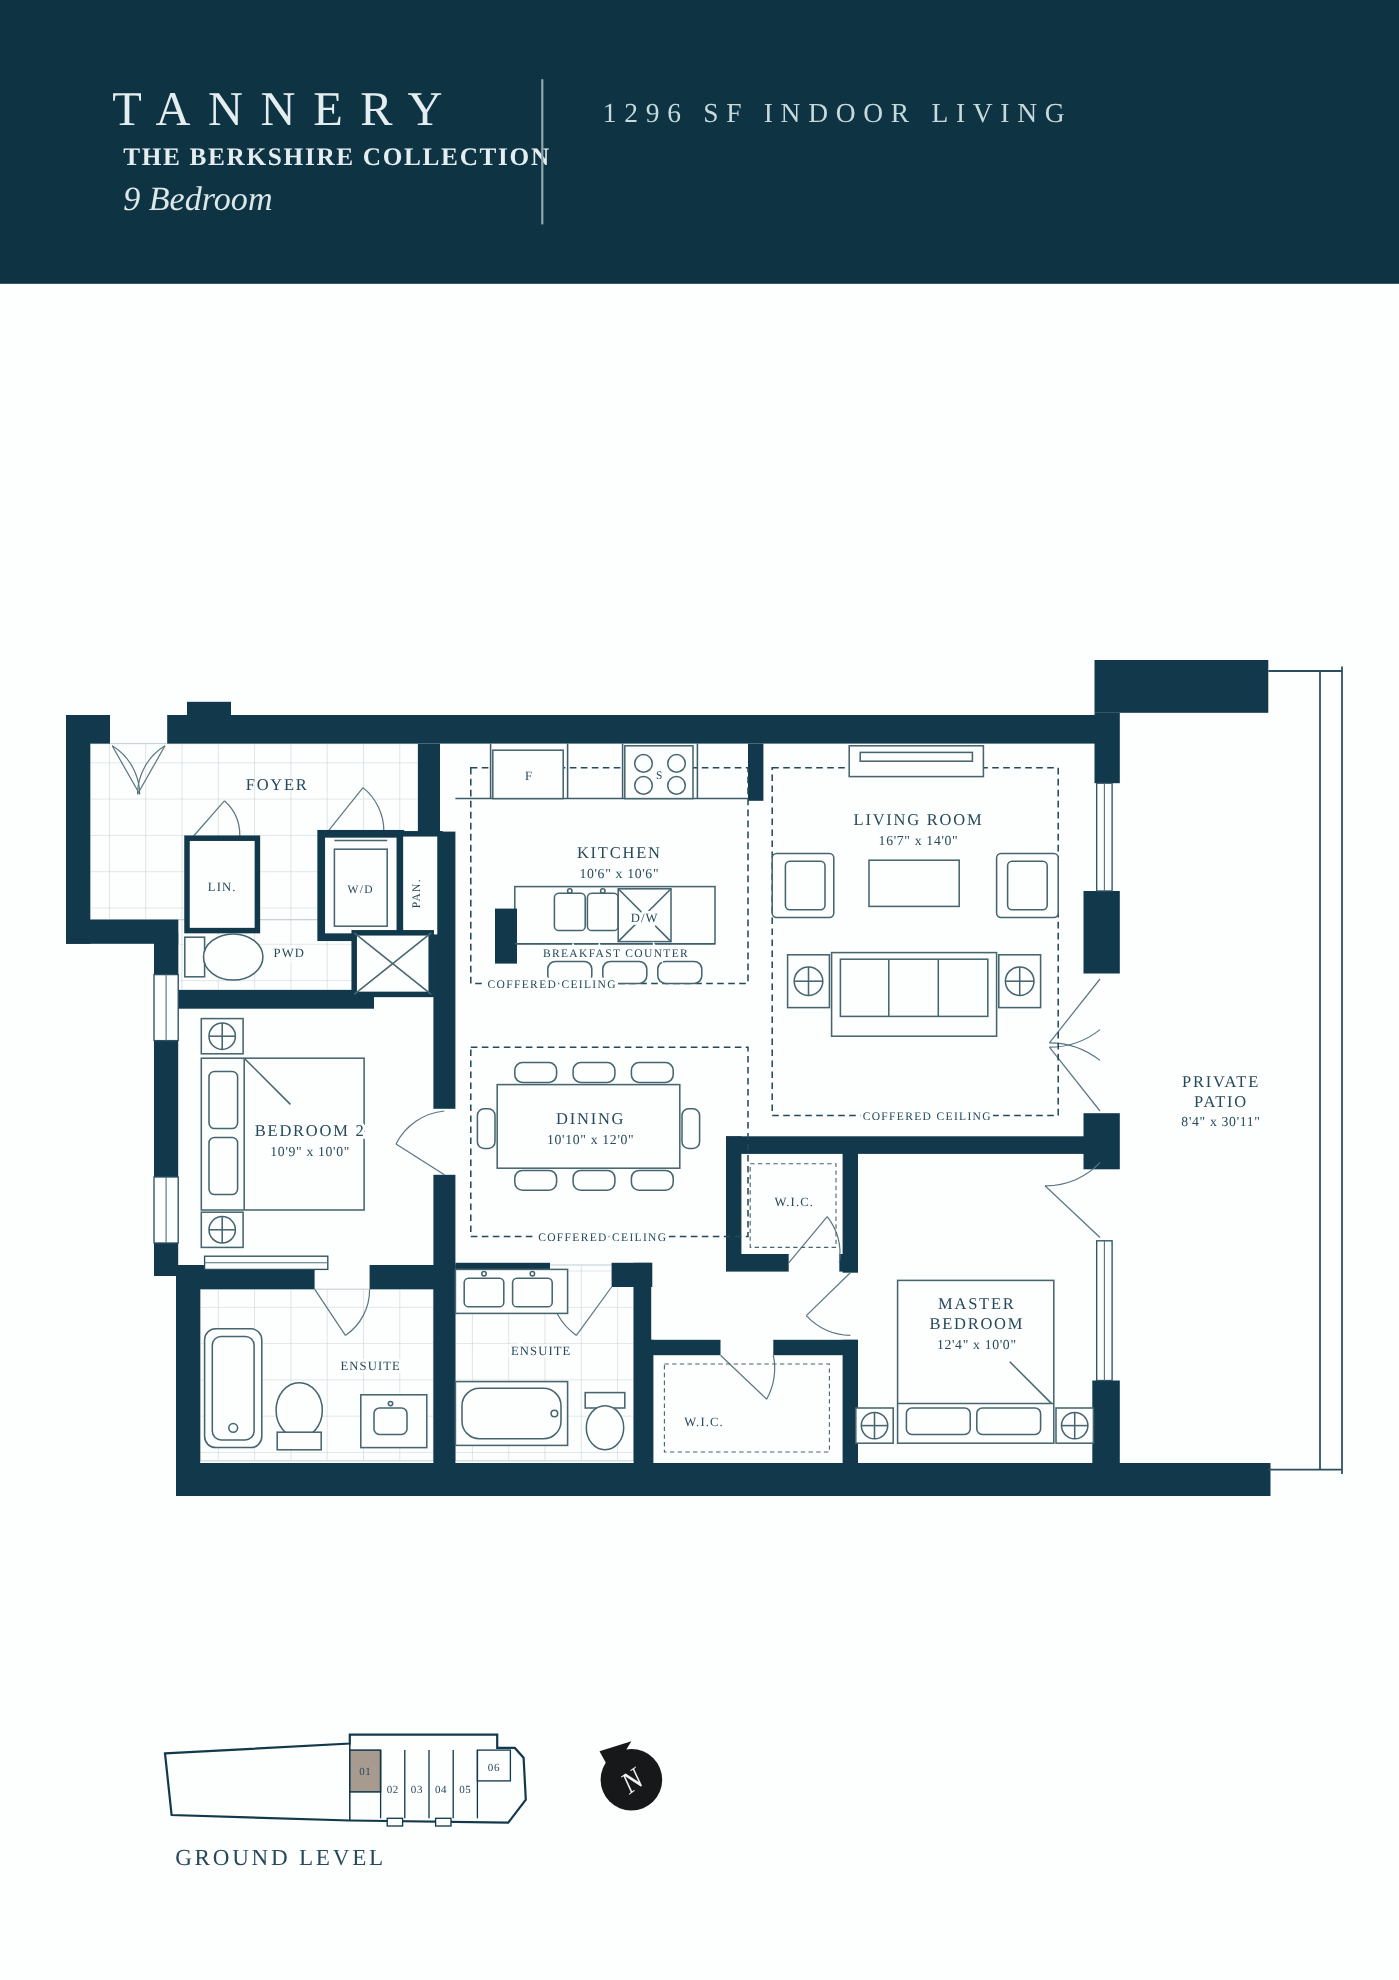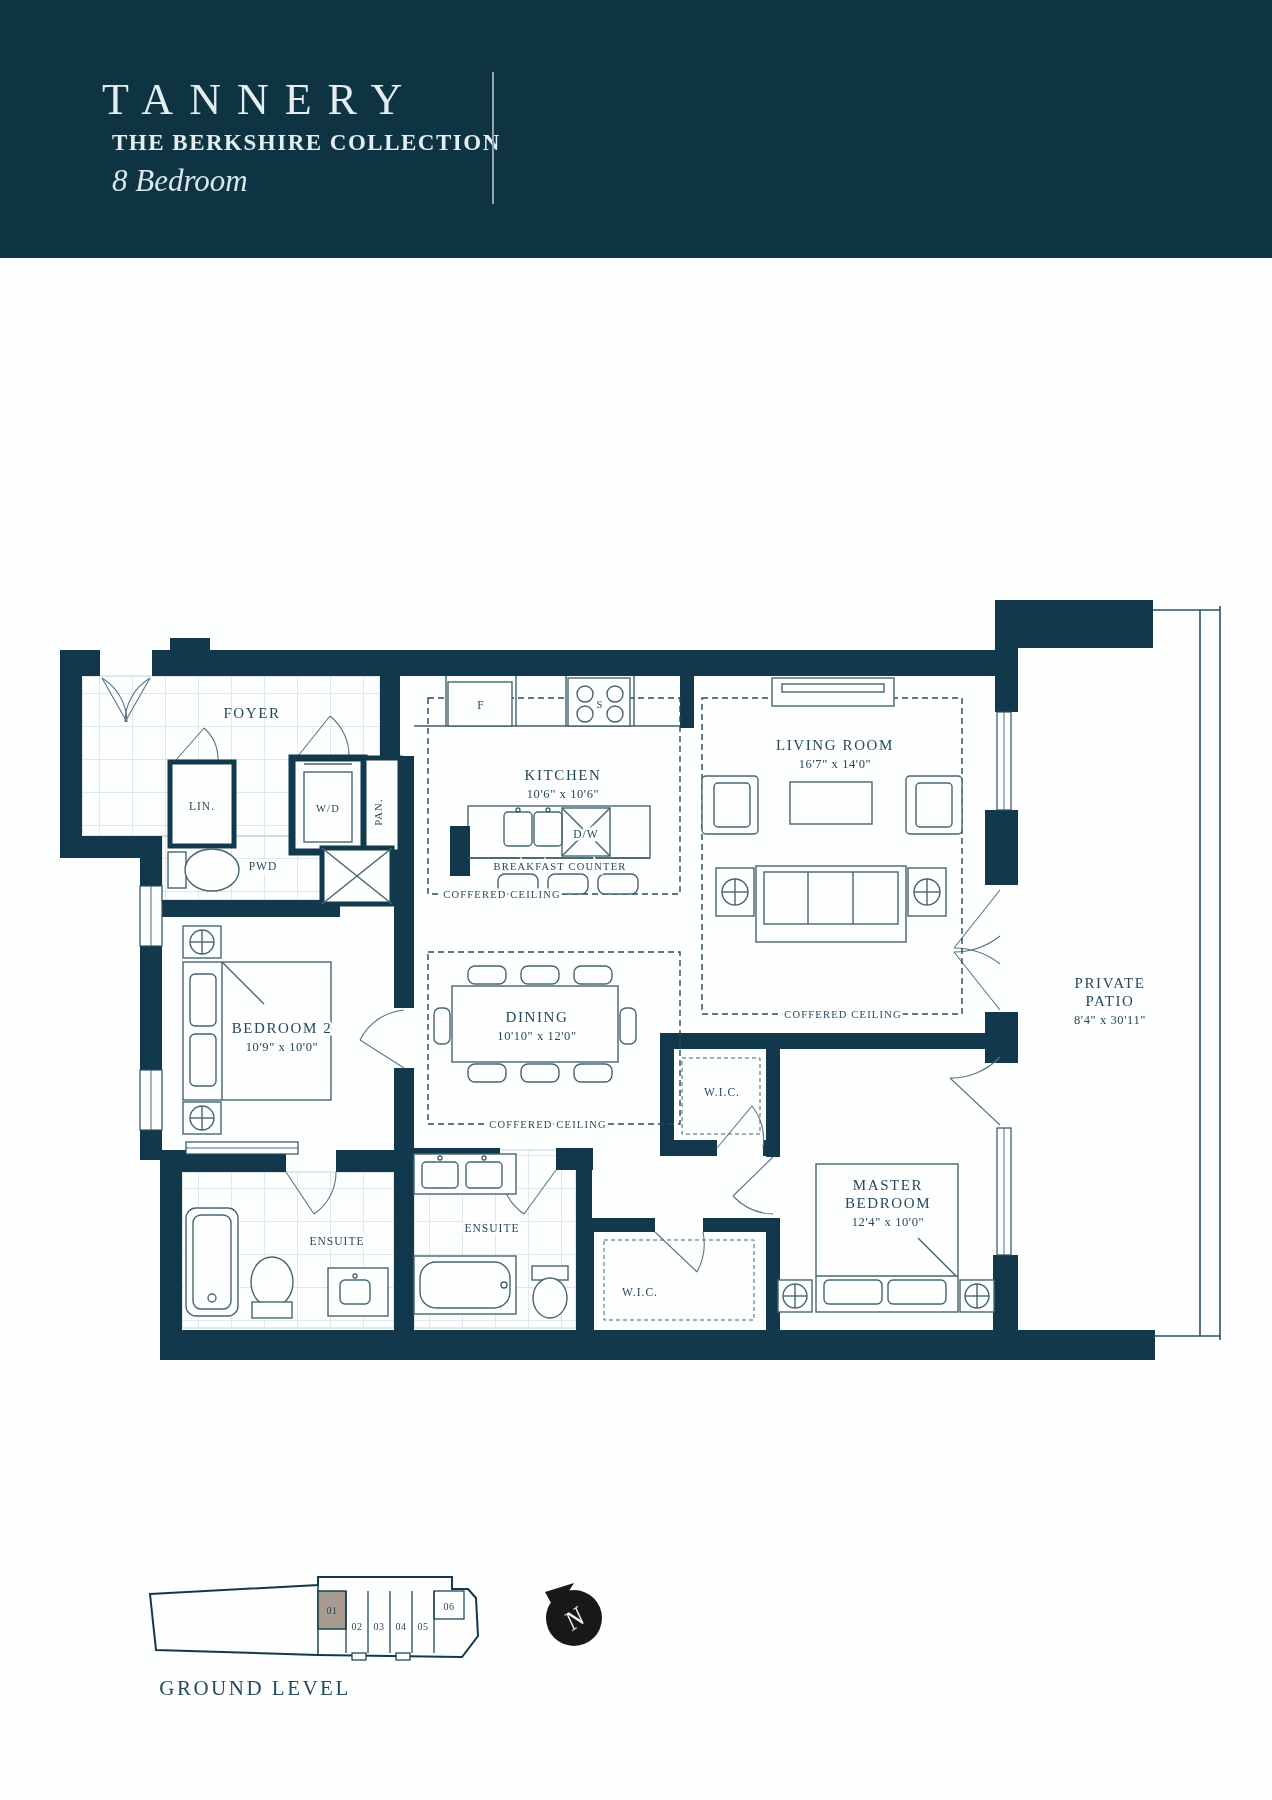--- a/index.html
+++ b/index.html
@@ -37,23 +37,24 @@
   .north-n{font-size:27px;font-style:italic;fill:#F2F5F5;}
 </style>
 </head>
 <body>
 
 <div class="page">
 
   <div class="banner">
     <div class="brand-title">TANNERY</div>
     <div class="brand-sub">THE BERKSHIRE COLLECTION</div>
-    <div class="brand-unit">8 Bedroom</div>
+    <div class="brand-unit">9 Bedroom</div>
     <div class="divider"></div>
     <div class="stats">
+      <div>1296 SF INDOOR LIVING</div>
     </div>
   </div>
 
   <svg class="plansvg" width="1272" height="1800" viewBox="0 0 1272 1800">
 
     <defs>
       <pattern id="tiles" width="33" height="33" patternUnits="userSpaceOnUse">
         <path d="M33 0 H0 V33" fill="none" stroke="#C5D1D6" stroke-width="1"></path>
       </pattern>
     </defs>

